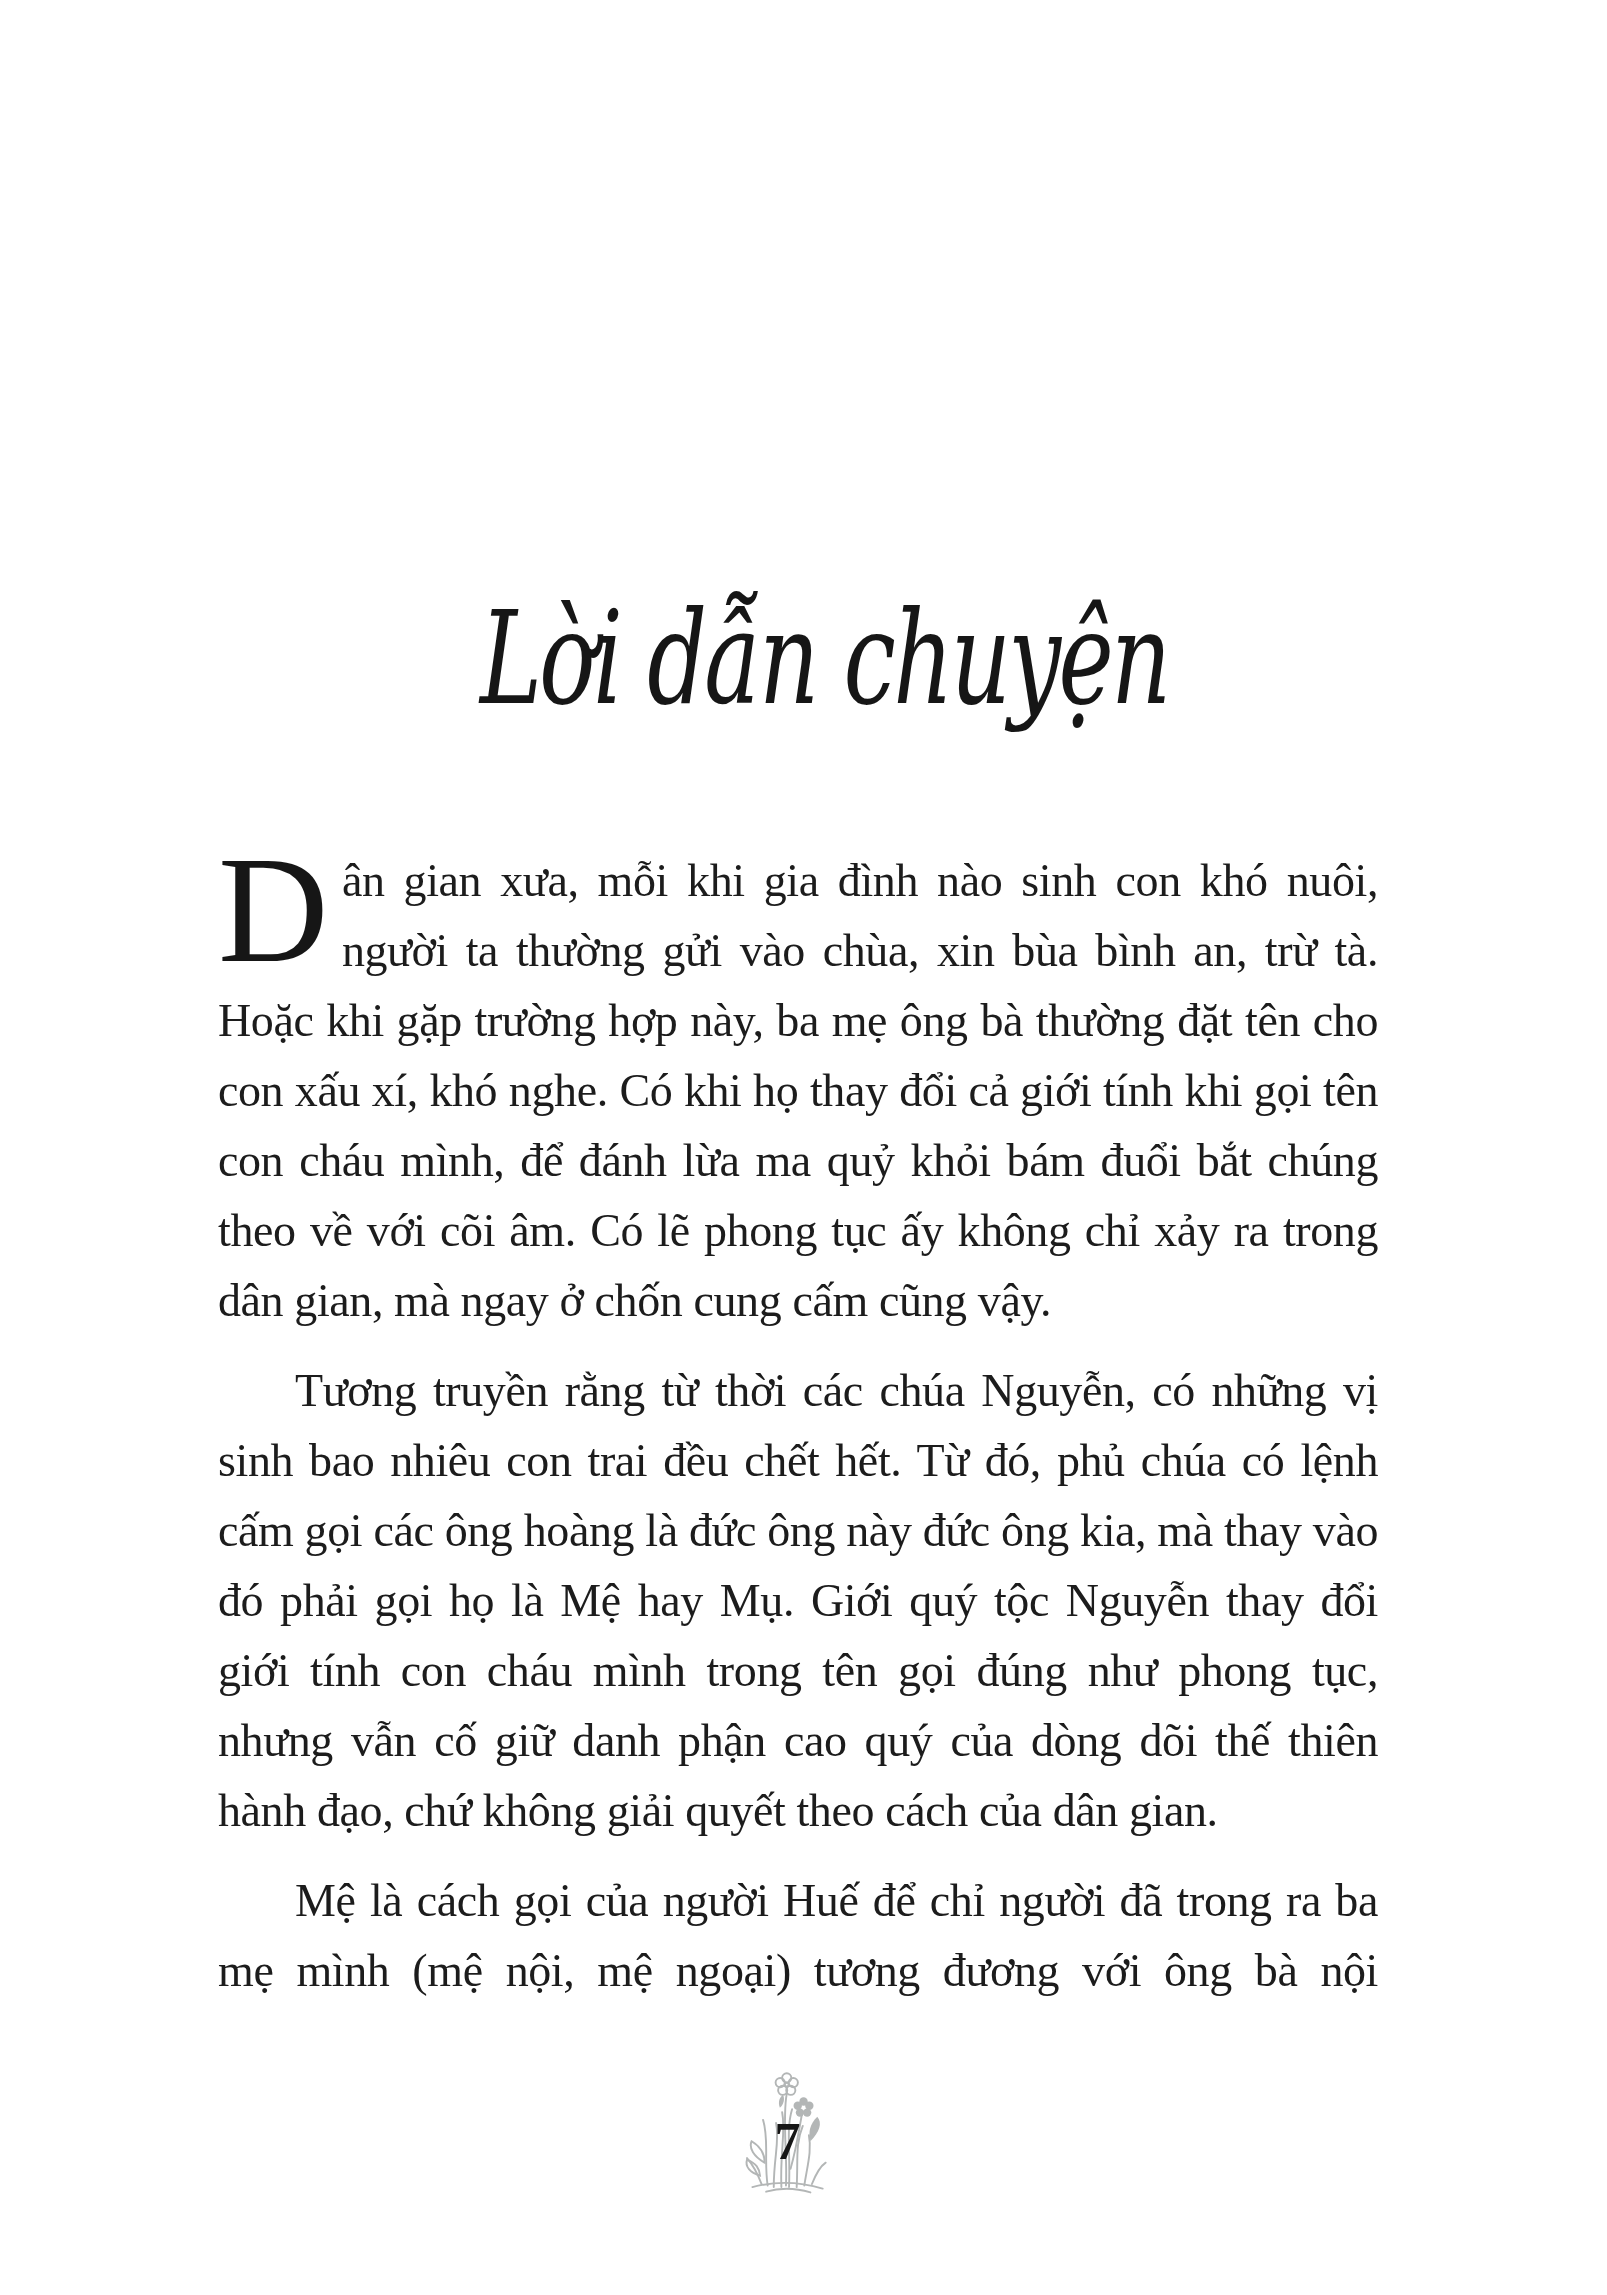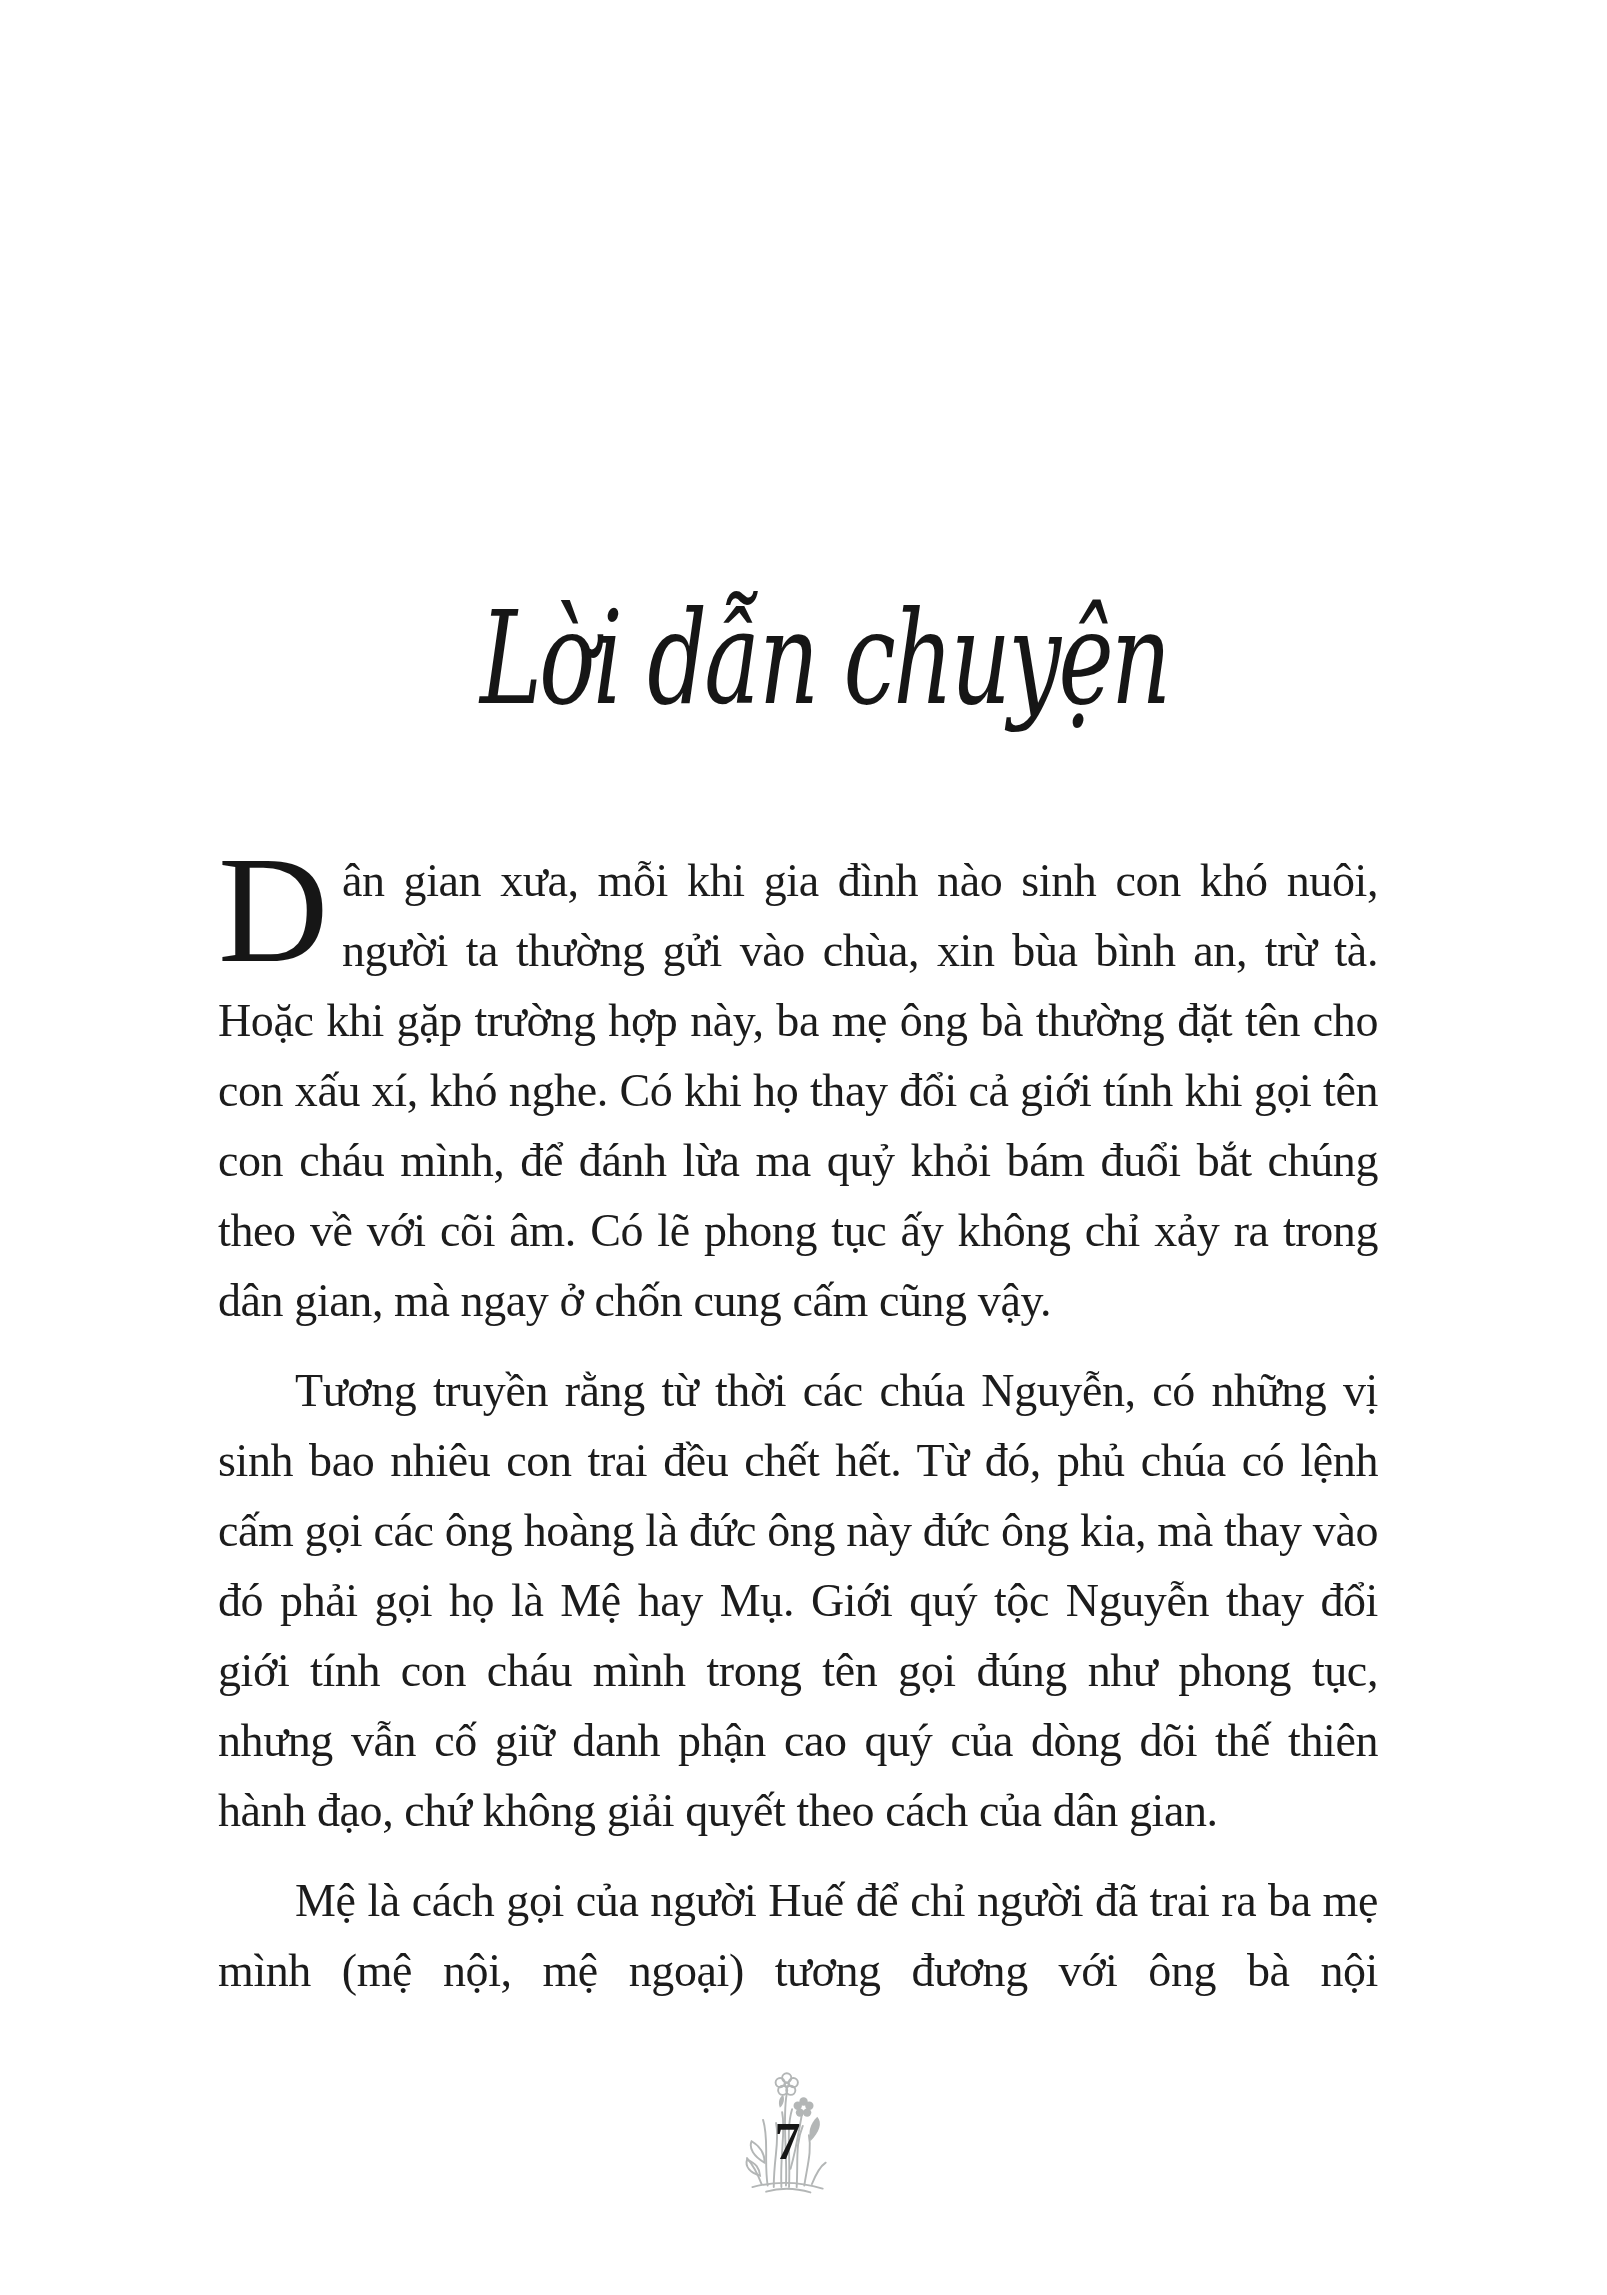--- a/index.html
+++ b/index.html
@@ -82,21 +82,21 @@
 </head>
 <body>
 
 <div class="page">
 
   <h1 class="chapter-title"><span class="squeeze">Lời dẫn chuyện</span></h1>
 
   <div class="body-text">
     <p class="para"><span class="dropcap">D</span><span>ân gian xưa, mỗi khi gia đình nào sinh con khó nuôi, người ta thường gửi vào chùa, xin bùa bình an, trừ tà. Hoặc khi gặp trường hợp này, ba mẹ ông bà thường đặt tên cho con xấu xí, khó nghe. Có khi họ thay đổi cả giới tính khi gọi tên con cháu mình, để đánh lừa ma quỷ khỏi bám đuổi bắt chúng theo về với cõi âm. Có lẽ phong tục ấy không chỉ xảy ra trong dân gian, mà ngay ở chốn cung cấm cũng vậy.</span></p>
     <p class="para indent"><span>Tương truyền rằng từ thời các chúa Nguyễn, có những vị sinh bao nhiêu con trai đều chết hết. Từ đó, phủ chúa có lệnh cấm gọi các ông hoàng là đức ông này đức ông kia, mà thay vào đó phải gọi họ là Mệ hay Mụ. Giới quý tộc Nguyễn thay đổi giới tính con cháu mình trong tên gọi đúng như phong tục, nhưng vẫn cố giữ danh phận cao quý của dòng dõi thế thiên hành đạo, chứ không giải quyết theo cách của dân gian.</span></p>
-    <p class="para indent justify-last"><span>Mệ là cách gọi của người Huế để chỉ người đã trai ra ba mẹ mình (mệ nội, mệ ngoại) tương đương với ông bà nội</span></p>
+    <p class="para indent justify-last"><span>Mệ là cách gọi của người Huế để chỉ người đã trong ra ba mẹ mình (mệ nội, mệ ngoại) tương đương với ông bà nội</span></p>
   </div>
 
   <svg class="ornament" viewBox="0 0 124 165" xmlns="http://www.w3.org/2000/svg" aria-hidden="true">
     <g fill="none" stroke="#b3b6b6" stroke-width="2.5" stroke-linecap="round">
       <path d="M16,152 Q62,140 108,154"></path>
       <path d="M34,158 Q62,150 92,159"></path>
       <path d="M36,150 C31,116 38,90 30,64"></path>
       <path d="M44,152 C44,112 52,92 47,68"></path>
       <path d="M54,152 C52,106 60,80 55,54"></path>
       <path d="M64,152 C66,108 60,76 68,50"></path>

